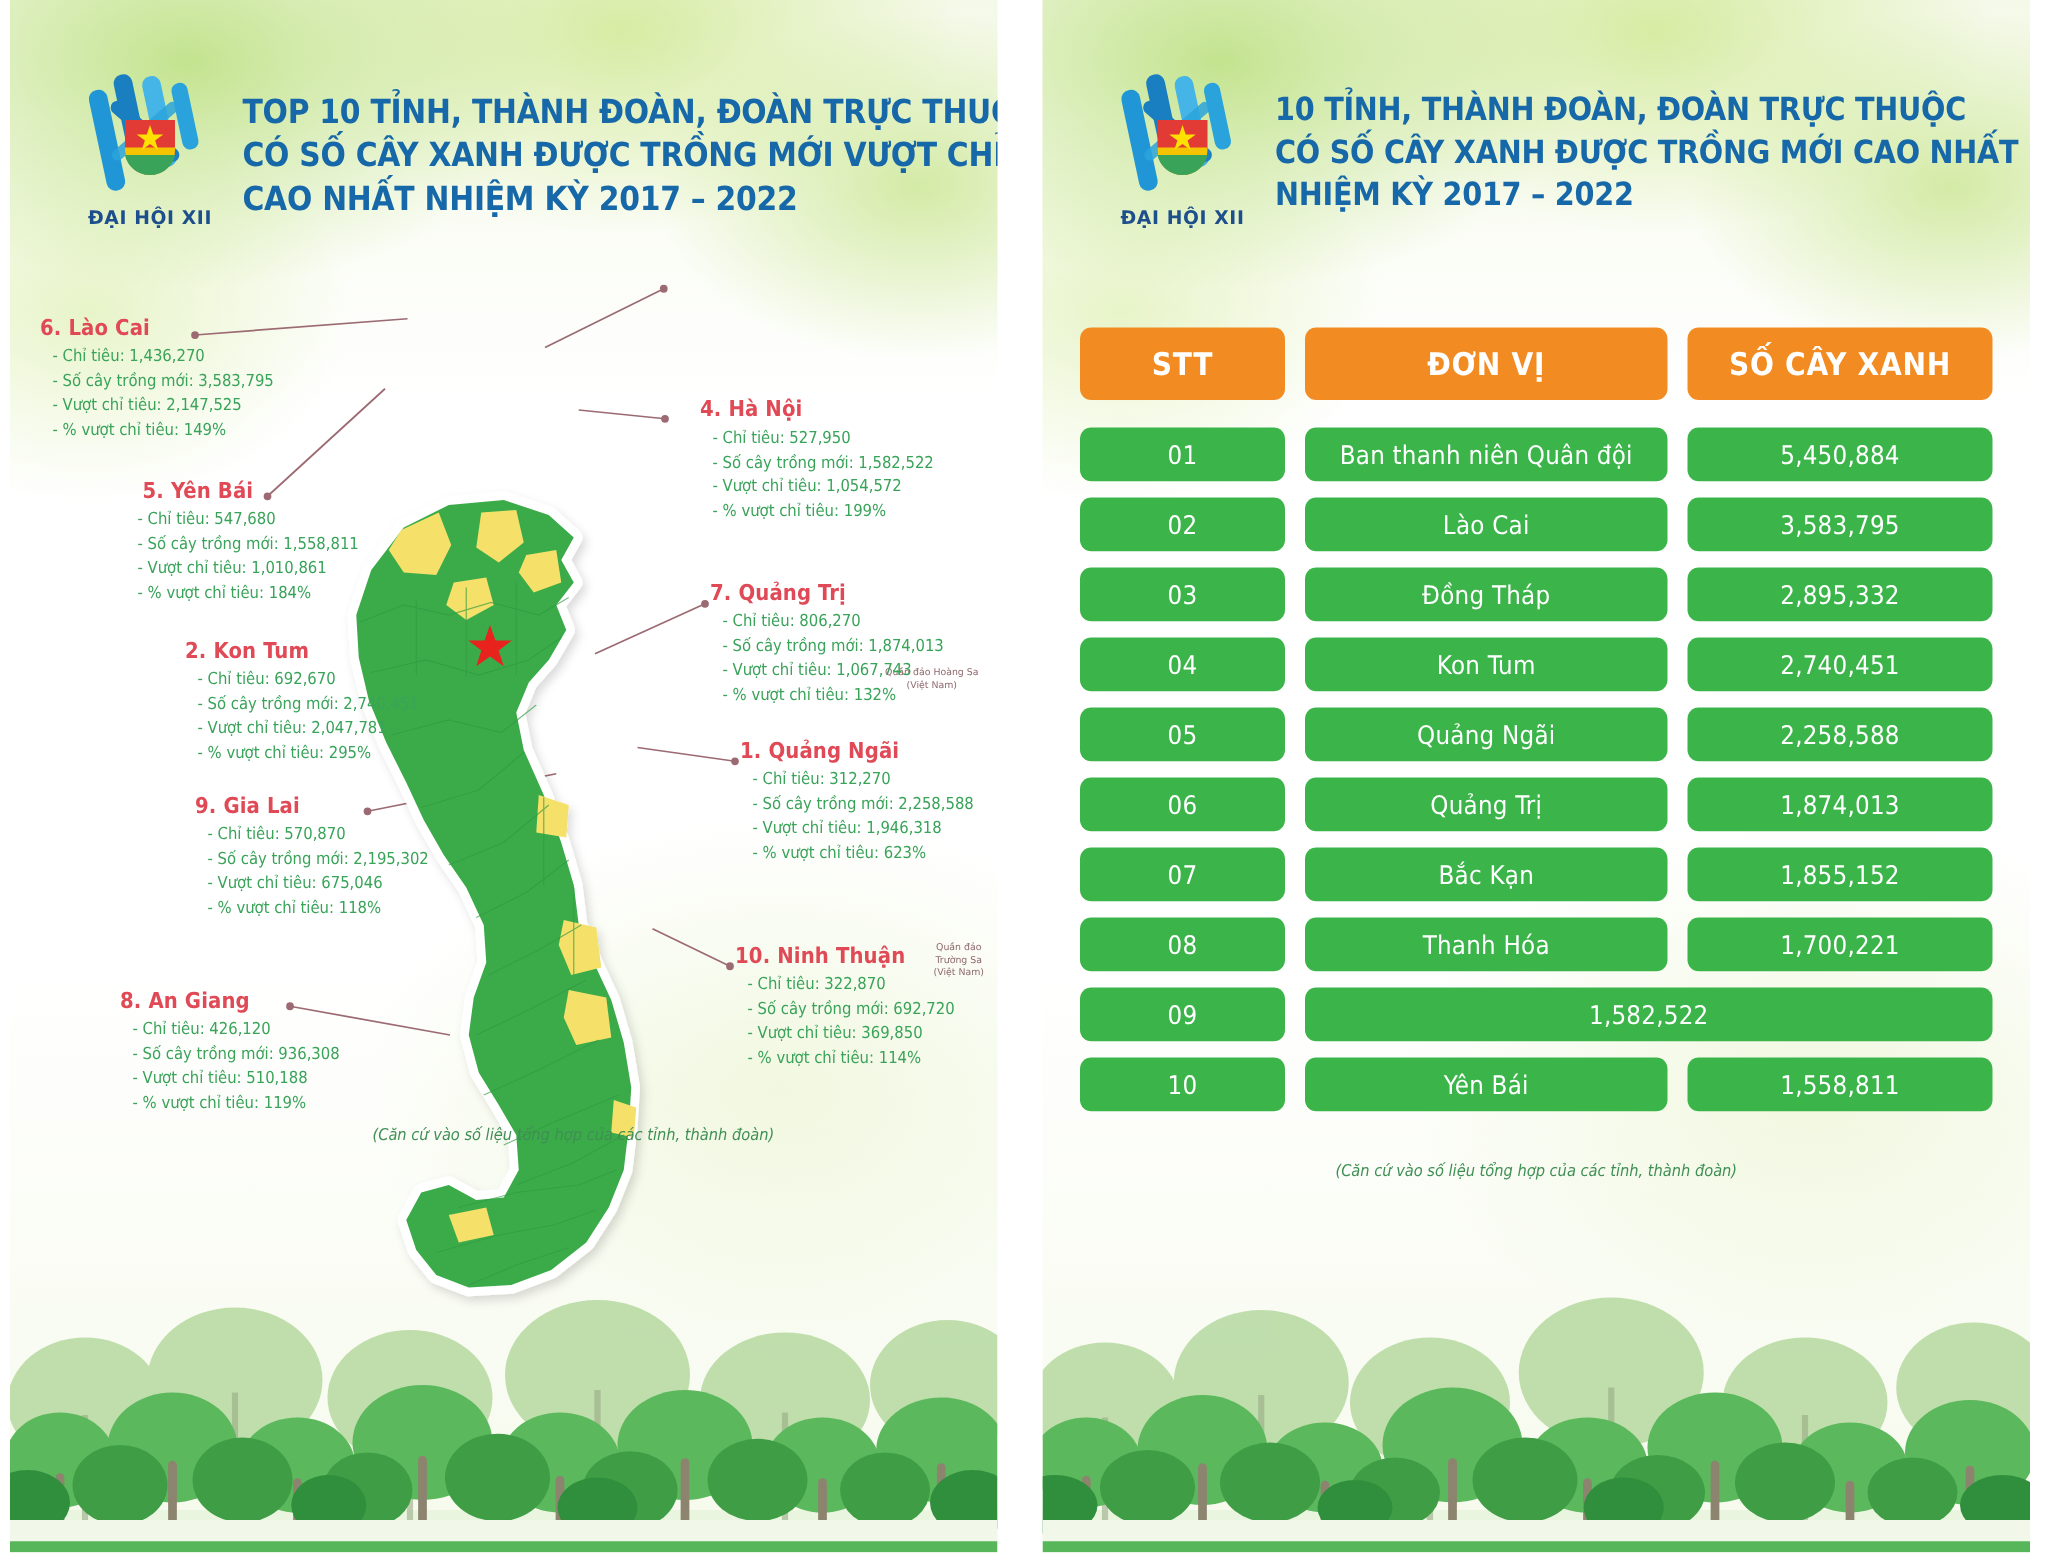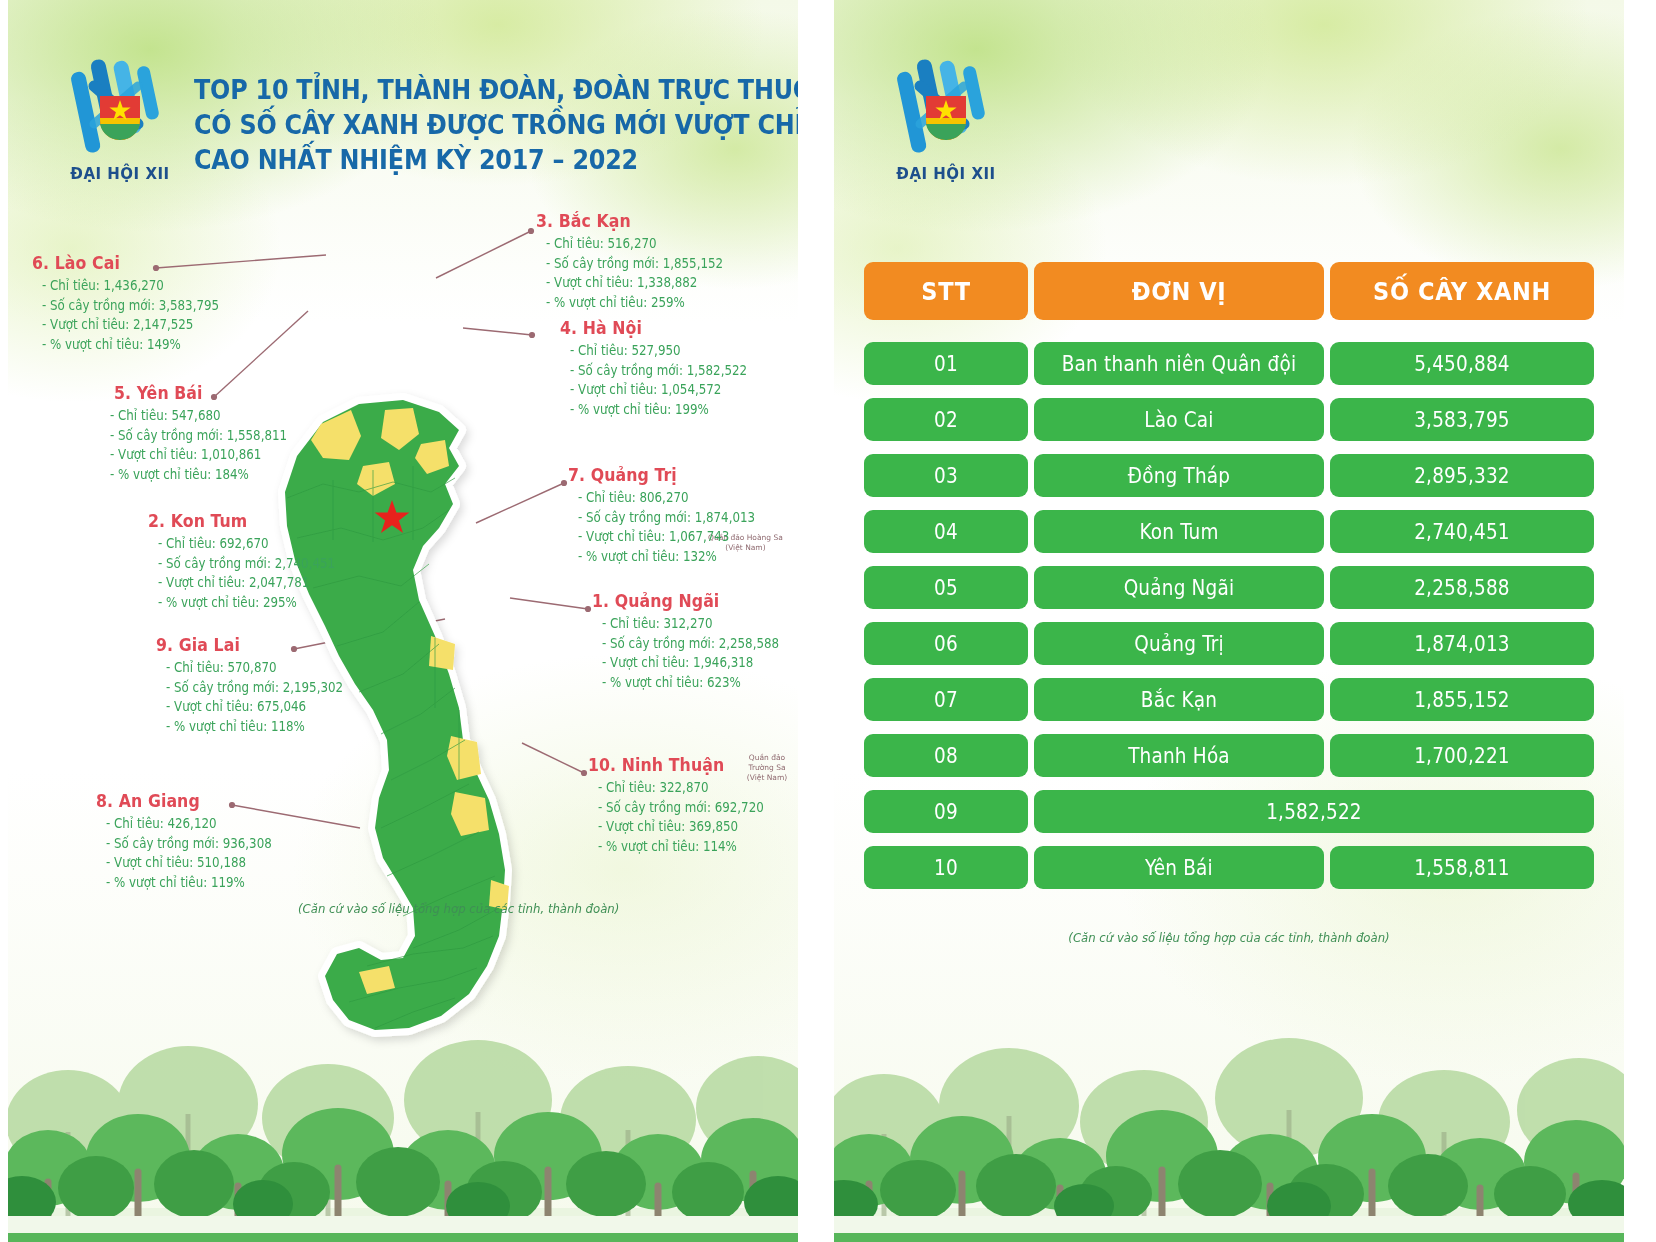--- a/index.html
+++ b/index.html
@@ -74,21 +74,21 @@
     text-align: center; font-family: "DejaVu Sans", sans-serif;
   }
 
   .source-note {
     position: absolute; font-style: italic; color: #3f8f55; font-size: 13px;
     font-family: "DejaVu Sans Condensed","DejaVu Sans", sans-serif; white-space: nowrap;
   }
 
   
   .tbl { position: absolute; left: 30px; top: 262px; width: 730px; }
-  .trow { display: flex; gap: 6px; margin-bottom: 13px; }
+  .trow { display: flex; gap: 16px; margin-bottom: 13px; }
   .thead .cell {
     background: #f28b21; color: #ffffff; font-size: 25px; font-weight: 700;
     letter-spacing: .6px; height: 58px; border-radius: 9px;
   }
   .cell {
     display: flex; align-items: center; justify-content: center;
     background: #3bb54a; color: #ffffff; border-radius: 9px;
     height: 43px; font-size: 20.5px; font-weight: 400;
     font-family: "DejaVu Sans Condensed","DejaVu Sans", sans-serif;
     letter-spacing: .2px; text-align: center;
@@ -273,29 +273,20 @@
       <div class="callout" style="left:88px; top:608px;">
         <div class="co-title">8. An Giang</div>
         <div class="co-body">
           <div class="co-line">- <span>Chỉ tiêu: 426,120</span></div>
           <div class="co-line">- <span>Số cây trồng mới: 936,308</span></div>
           <div class="co-line">- <span>Vượt chỉ tiêu: 510,188</span></div>
           <div class="co-line">- <span>% vượt chỉ tiêu: 119%</span></div>
         </div>
       </div>
 
-      <div class="callout" style="left:528px; top:28px;">
-        <div class="co-title">3. Bắc Kạn</div>
-        <div class="co-body">
-          <div class="co-line">- <span>Chỉ tiêu: 516,270</span></div>
-          <div class="co-line">- <span>Số cây trồng mới: 1,855,152</span></div>
-          <div class="co-line">- <span>Vượt chỉ tiêu: 1,338,882</span></div>
-          <div class="co-line">- <span>% vượt chỉ tiêu: 259%</span></div>
-        </div>
-      </div>
 
       <div class="callout" style="left:528px; top:135px;margin-left:24px;">
         <div class="co-title">4. Hà Nội</div>
         <div class="co-body">
           <div class="co-line">- <span>Chỉ tiêu: 527,950</span></div>
           <div class="co-line">- <span>Số cây trồng mới: 1,582,522</span></div>
           <div class="co-line">- <span>Vượt chỉ tiêu: 1,054,572</span></div>
           <div class="co-line">- <span>% vượt chỉ tiêu: 199%</span></div>
         </div>
       </div>
@@ -406,20 +397,25 @@
           </g>
           <path d="M34 34 L78 72" stroke="#1a7fc1" stroke-width="11" stroke-linecap="round" fill="none"></path>
           <path d="M78 34 L34 72" stroke="#2aa3dc" stroke-width="9" stroke-linecap="round" fill="none" opacity="0.85"></path>
           <path d="M40 44 h40 v24 a20 20 0 0 1 -20 20 a20 20 0 0 1 -20 -20 z" fill="#e23b35"></path>
           <path d="M40 66 h40 v2 a20 20 0 0 1 -20 20 a20 20 0 0 1 -20 -20 z" fill="#f5c400"></path>
           <path d="M40 72 h40 a20 20 0 0 1 -20 16 a20 20 0 0 1 -20 -16 z" fill="#3aa35a"></path>
           <polygon fill="#ffe000" points="60,48 62.6,55.6 70.6,55.6 64.1,60.3 66.6,67.9 60,63.2 53.4,67.9 55.9,60.3 49.4,55.6 57.4,55.6"></polygon>
         </svg>
         <div class="logo-caption">ĐẠI HỘI XII</div>
       </div>
+      <div class="hdr-title">
+        <span>10 TỈNH, THÀNH ĐOÀN, ĐOÀN TRỰC THUỘC</span>
+        <span>CÓ SỐ CÂY XANH ĐƯỢC TRỒNG MỚI CAO NHẤT</span>
+        <span>NHIỆM KỲ 2017 – 2022</span>
+      </div>
     </div>
 
     <div class="tbl">
       <div class="thead">
         <div class="trow">
           <div class="cell c-stt">STT</div>
           <div class="cell c-unit">ĐƠN VỊ</div>
           <div class="cell c-num">SỐ CÂY XANH</div>
         </div>
       </div>

